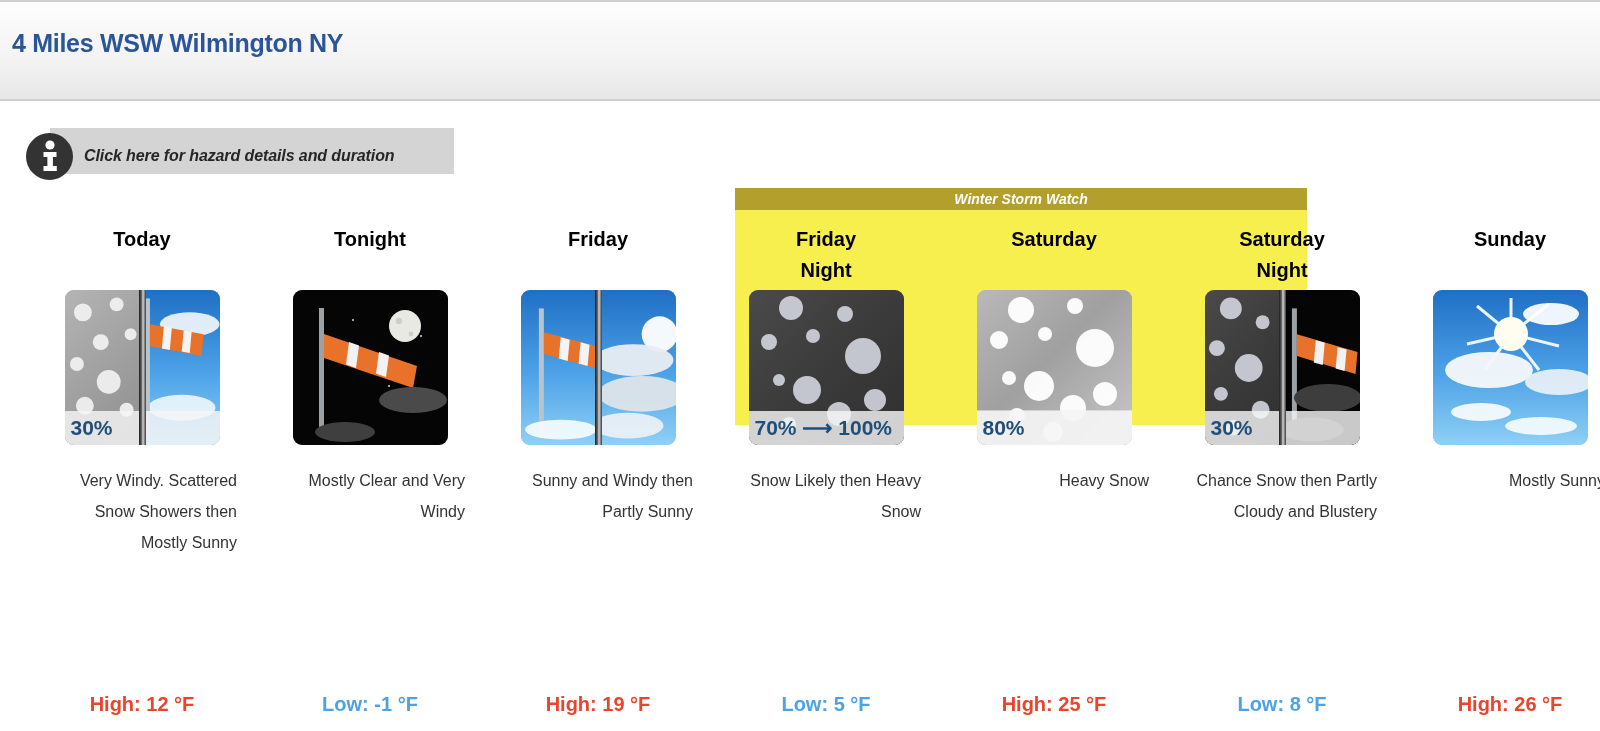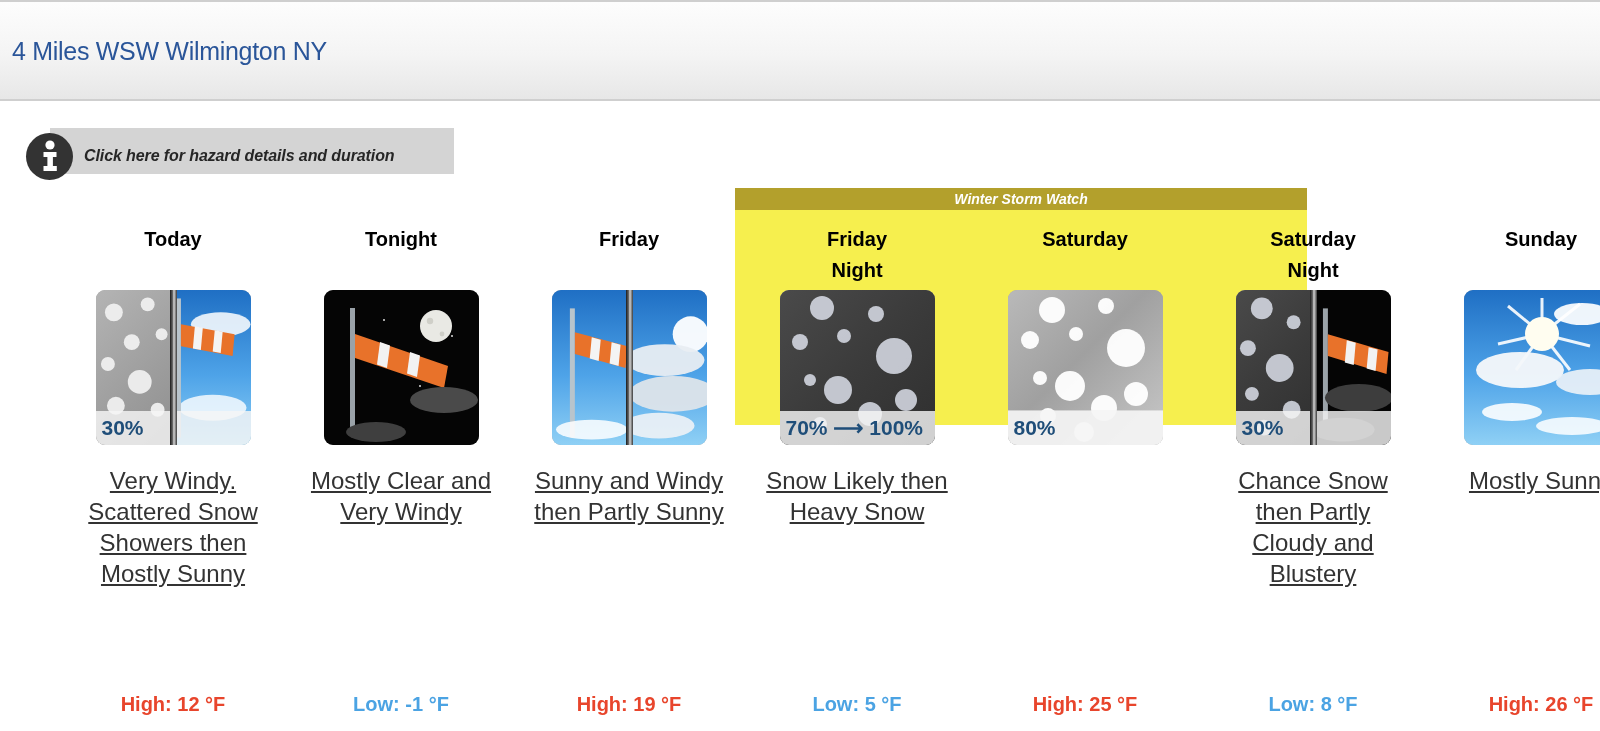--- a/index.html
+++ b/index.html
@@ -23,25 +23,25 @@
   }
   .header-line1 {
     font-size: 21px;
     font-weight: bold;
     color: #333333;
     letter-spacing: -0.2px;
     line-height: 26px;
   }
   .header-line2 {
     font-size: 25px;
-    font-weight: normal;
+    font-weight: bold;
     color: #2a5599;
     letter-spacing: -0.3px;
     line-height: 34px;
-    margin-top: 12px;
+    margin-top: 4px;
   }
 
   
   .hazard-wrap {
     position: absolute;
     left: 26px;
     top: 128px;
     height: 56px;
     display: flex;
     align-items: center;
@@ -108,21 +108,20 @@
     text-align: center;
     line-height: 22px;
     z-index: 1;
   }
 
   .cols {
     position: relative;
     display: flex;
     width: 1432px;
     z-index: 2;
-    margin-left: 31px;
   }
   .col {
     width: 228px;
     flex: none;
     display: flex;
     flex-direction: column;
     align-items: center;
     padding-top: 36px;
   }
   .day-label {
@@ -153,25 +152,24 @@
     line-height: 34px;
     padding: 0 6px;
     white-space: nowrap;
   }
   .pop.left { text-align: left; }
   .pop.right { text-align: left; }
 
   .desc {
     margin-top: 20px;
     width: 190px;
-    text-align: center;
-    font-size: 24px;
+    text-align: right;
+    font-size: 16px;
     color: #333333;
     line-height: 31px;
-    text-decoration: underline;
   }
   .temp {
     margin-top: auto;
     padding-top: 18px;
     font-size: 20px;
     font-weight: bold;
     text-align: center;
   }
   .temp.high { color: #e8452c; }
   .temp.low  { color: #4ba3e3; }
@@ -379,20 +377,21 @@
                   <circle cx="128" cy="104" r="12"></circle>
                 <circle cx="96" cy="118" r="13"></circle>
                   <circle cx="40" cy="126" r="8"></circle>
                 <circle cx="76" cy="142" r="10"></circle>
               </g>
               <rect x="0" y="120" width="155" height="35" fill="#f2f2f2" opacity="0.55"></rect>
             </svg>
           </div>
           <div class="pop right">80%</div>
         </div>
+        <div class="desc">Heavy Snow</div>
         <div class="temp high">High: 25 °F</div>
       </div>
     </div>
 
     <div class="col">
       <div class="col-inner">
         <div class="day-label" style="white-space:pre-line">Saturday
 Night</div>
         <div class="icon-box">
           <div class="art">

